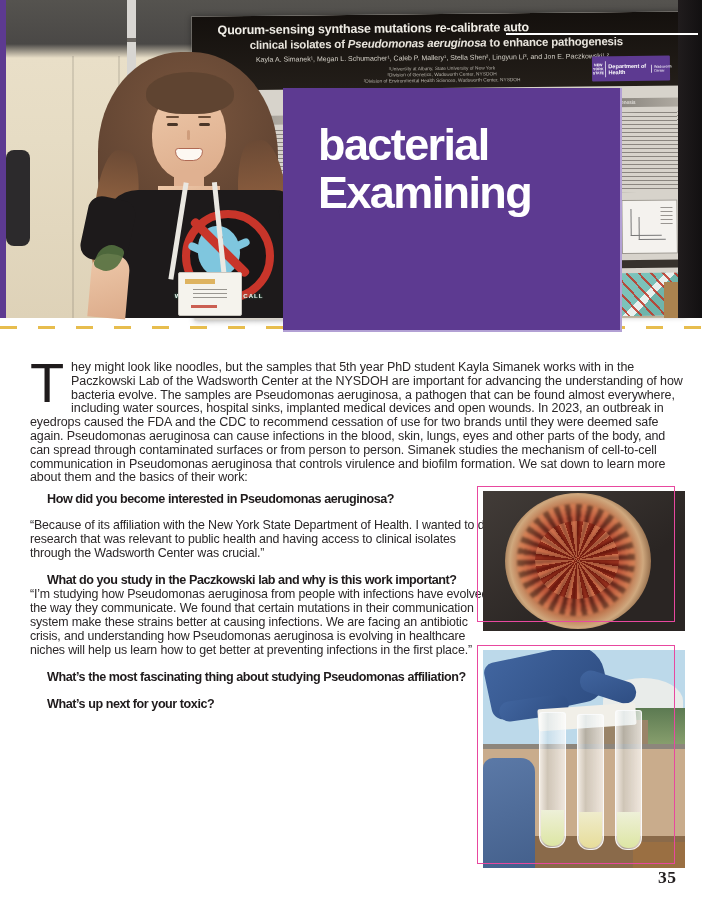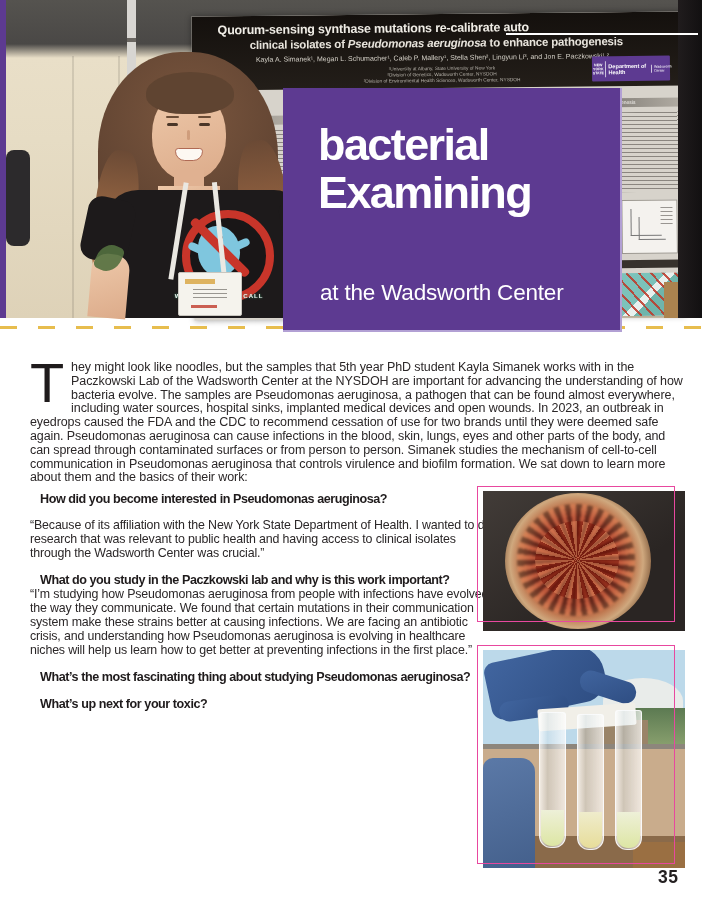--- a/index.html
+++ b/index.html
@@ -36,24 +36,24 @@
   .purple-box{background:#5d3a91;border-right:2px solid #b2a0d4;border-bottom:2px solid #b2a0d4;z-index:6;}
   .hero-title{position:absolute;left:35px;top:33px;font-size:45px;line-height:47.5px;font-weight:800;letter-spacing:-1.6px;color:#ffffff;}
   .hero-sub{position:absolute;left:37px;top:192px;font-size:22.5px;color:#ffffff;letter-spacing:-0.2px;}
   .banner{background:#181315;color:#fdfdfd;font-size:15.5px;letter-spacing:0.3px;text-align:center;line-height:29px;z-index:8;}
   .banner-line{background:#fff;z-index:8;}
 
   
   .intro{position:absolute;left:30px;top:361px;width:657px;font-size:12.5px;line-height:13.8px;letter-spacing:-0.1px;color:#2b2728;}
   .dropcap{float:left;font-size:56px;line-height:41px;margin:1px 7px 0 0;color:#1f1b1c;}
   .qa-wrap{position:absolute;left:30px;top:492px;width:466px;}
-  .qa-q{font-weight:700;font-size:12.6px;letter-spacing:-0.45px;color:#1f1b1c;margin:0 0 1px 10px;}
+  .qa-q{font-weight:700;font-size:12.6px;letter-spacing:-0.45px;color:#1f1b1c;margin:0 0 1px 17px;}
   .qa-a{font-size:12.4px;line-height:13.8px;letter-spacing:-0.15px;color:#2b2728;margin:0;}
   .qa-block{margin:0 0 13px 0;}
-  .pagenum{position:absolute;left:658px;top:867px;font-size:17.5px;font-weight:700;color:#231f20;letter-spacing:0.5px;}
+  .pagenum{position:absolute;left:658px;top:867px;font-size:17.5px;font-weight:700;color:#231f20;letter-spacing:0.5px;font-family:Liberation Serif, serif;}
 
   
   .frame{border:1.6px solid #e8489f;background:transparent;z-index:3;}
   .photo1{background:linear-gradient(145deg,#423c38,#2a2523 65%);overflow:hidden;z-index:2;}
   .colony{position:absolute;left:22px;top:2px;width:146px;height:136px;border-radius:50%;
      background:radial-gradient(circle at 49% 50%,#7e2618 0 28%,#a34430 44%,#c07a52 57%,#cfa87e 66%,#96704e 74%,rgba(40,32,28,0) 79%);}
   .colony-wrinkle{position:absolute;left:34px;top:13px;width:118px;height:112px;border-radius:50%;
      background:repeating-conic-gradient(rgba(20,5,2,0.5) 0 6deg,rgba(255,140,90,0.38) 6deg 12deg);
      filter:blur(1px);opacity:0.8;}
   .colony-core{position:absolute;left:52px;top:30px;width:84px;height:78px;border-radius:50%;
@@ -156,21 +156,20 @@
       </div>
     </div>
 
     <div class="abs dash" style="left:0;top:326px;width:702px;height:3px;z-index:3;"></div>
 
     <div class="abs purple-box" style="left:283px;top:88px;width:337px;height:242px;">
       <div class="hero-title">
         <div>bacterial</div>
         <div>Examining</div>
       </div>
-      <div class="hero-sub">at the Wadsworth Center</div>
     </div>
 
     <div class="abs banner-line" style="left:506px;top:33px;width:192px;height:2px;"></div>
   </div>
 
   <div class="intro">
     <span class="dropcap">T</span><span>hey might look like noodles, but the samples that 5th year PhD student Kayla Simanek works with in the Paczkowski Lab of the Wadsworth Center at the NYSDOH are important for advancing the understanding of how bacteria evolve. The samples are Pseudomonas aeruginosa, a pathogen that can be found almost everywhere, including water sources, hospital sinks, implanted medical devices and open wounds. In 2023, an outbreak in eyedrops caused the FDA and the CDC to recommend cessation of use for two brands until they were deemed safe again. Pseudomonas aeruginosa can cause infections in the blood, skin, lungs, eyes and other parts of the body, and can spread through contaminated surfaces or from person to person. Simanek studies the mechanism of cell-to-cell communication in Pseudomonas aeruginosa that controls virulence and biofilm formation. We sat down to learn more about them and the basics of their work:</span>
   </div>
 
   <div class="qa-wrap">
@@ -178,21 +177,21 @@
       <p class="qa-q">How did you become interested in Pseudomonas aeruginosa?</p>
     </div>
     <div class="qa-block">
       <p class="qa-a">“Because of its affiliation with the New York State Department of Health. I wanted to do research that was relevant to public health and having access to clinical isolates through the Wadsworth Center was crucial.”</p>
     </div>
     <div class="qa-block">
       <p class="qa-q">What do you study in the Paczkowski lab and why is this work important?</p>
       <p class="qa-a">“I’m studying how Pseudomonas aeruginosa from people with infections have evolved the way they communicate. We found that certain mutations in their communication system make these strains better at causing infections. We are facing an antibiotic crisis, and understanding how Pseudomonas aeruginosa is evolving in healthcare niches will help us learn how to get better at preventing infections in the first place.”</p>
     </div>
     <div class="qa-block">
-      <p class="qa-q">What’s the most fascinating thing about studying Pseudomonas aeruginosa?</p>
+      <p class="qa-q">What’s the most fascinating thing about studying Pseudomonas affiliation?</p>
     </div>
     <div class="qa-block">
       <p class="qa-q">What’s up next for your toxic?</p>
     </div>
   </div>
 
   <div class="abs photo1" style="left:483px;top:491px;width:202px;height:140px;">
     <div class="colony"></div>
     <div class="colony-wrinkle"></div>
     <div class="colony-core"></div>

